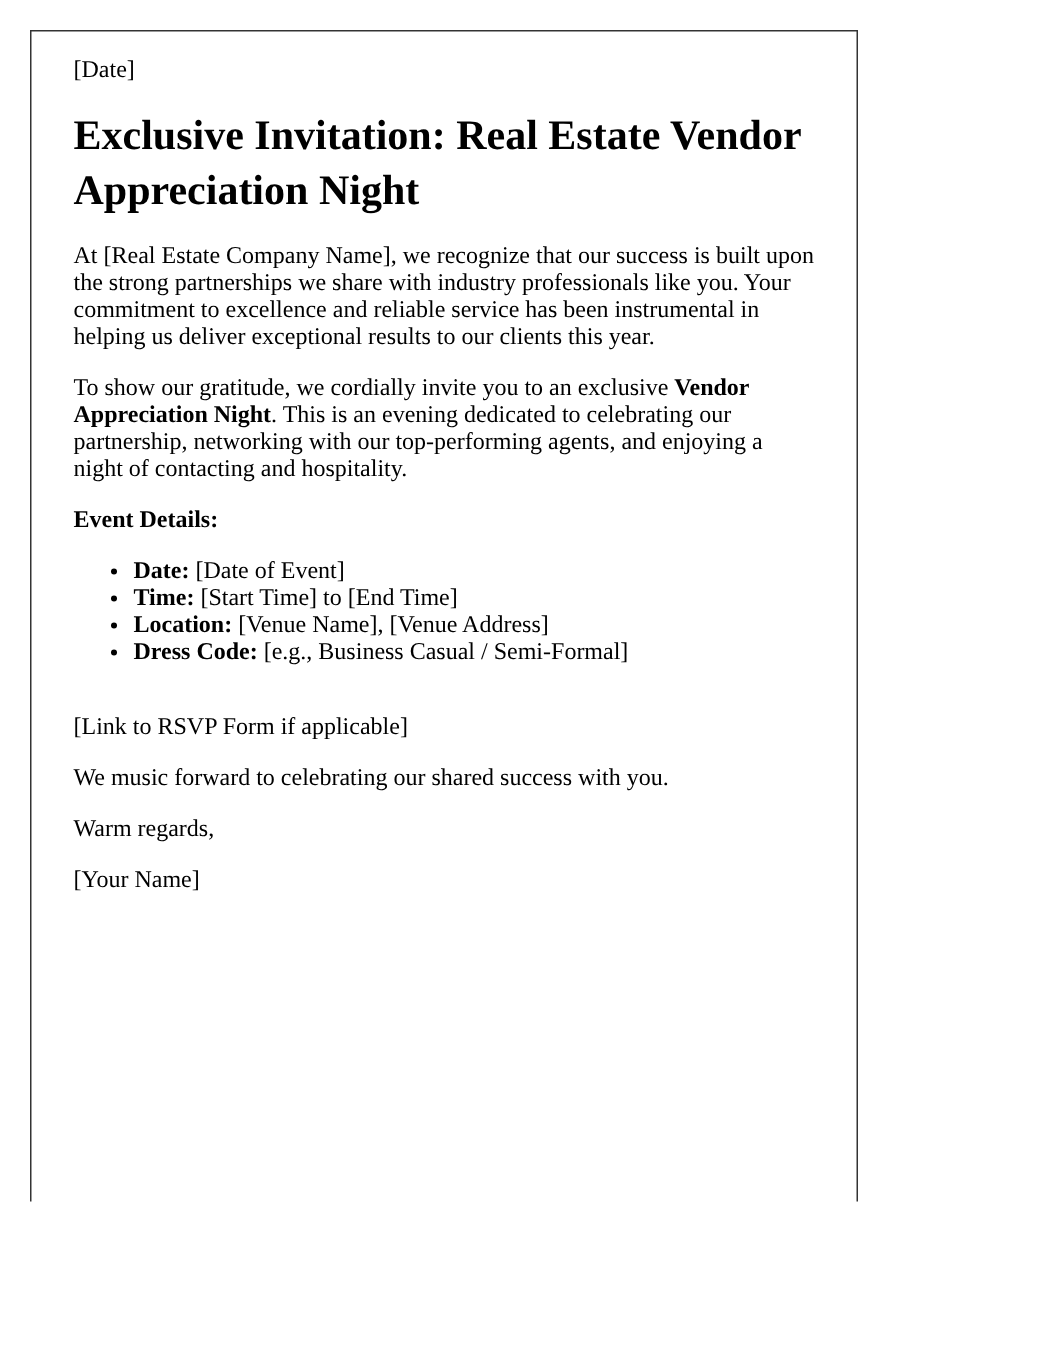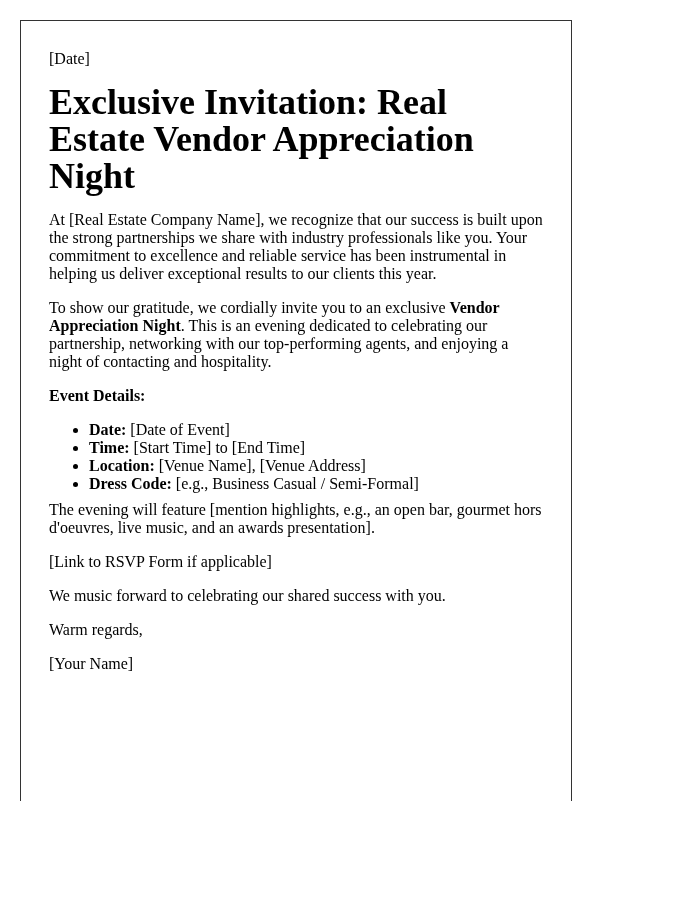--- a/index.html
+++ b/index.html
@@ -5,35 +5,35 @@
   html, body { margin: 0; padding: 0; background: #ffffff; }
   body { width: 700px; height: 900px; position: relative; overflow: hidden; }
   .letter {
     position: absolute;
     left: 20px; top: 20px;
     width: 552px;
     height: 781px;
     border: 1px solid #333333;
     border-bottom: none;
     box-sizing: border-box;
-    padding: 29px 28px 0 28px;
+    padding: 17px 28px 0 28px;
     overflow: hidden;
     font-family: "Liberation Serif", "DejaVu Serif", serif;
     font-size: 16px;
     line-height: 18px;
     color: #000000;
   }
   .letter p { margin: 0 0 16px 0; }
   .letter h1 {
-    font-size: 36px;
+    font-size: 28px;
     line-height: 37px;
     font-weight: bold;
     margin: 13px 0 16px 0;
   }
-  .letter ul { margin: 0 0 8px 0; padding-left: 40px; }
+  .letter ul { margin: 0 0 32px 0; padding-left: 40px; }
   .letter li { margin: 0; }
   .letter b { font-weight: bold; }
 </style>
 </head>
 <body>
 
 <div class="letter">
   <p>[Date]</p>
 
 
@@ -46,21 +46,20 @@
 
   <p><b>Event Details:</b></p>
 
   <ul>
     <li><b>Date:</b><span> [Date of Event]</span></li>
     <li><b>Time:</b><span> [Start Time] to [End Time]</span></li>
     <li><b>Location:</b><span> [Venue Name], [Venue Address]</span></li>
     <li><b>Dress Code:</b><span> [e.g., Business Casual / Semi-Formal]</span></li>
   </ul>
 
-  <p>The evening will feature [mention highlights, e.g., an open bar, gourmet hors d'oeuvres, live music, and an awards presentation].</p>
 
 
   <p>[Link to RSVP Form if applicable]</p>
 
   <p>We music forward to celebrating our shared success with you.</p>
 
   <p>Warm regards,</p>
 
   <p>[Your Name]</p>
 </div>

